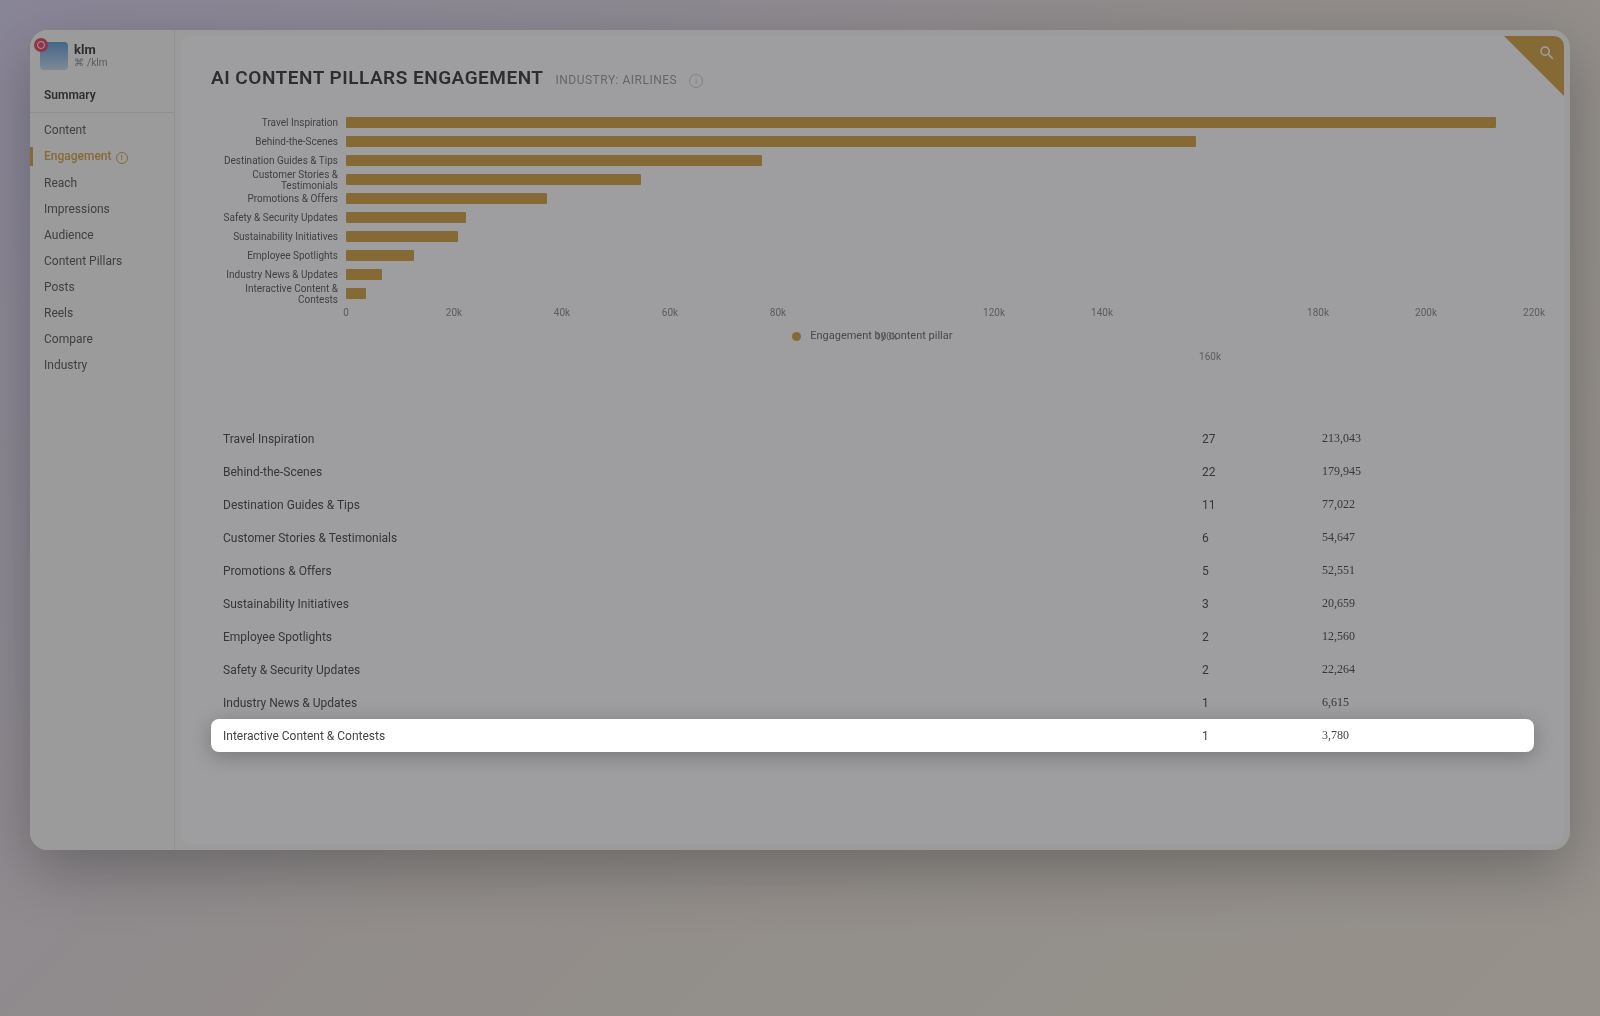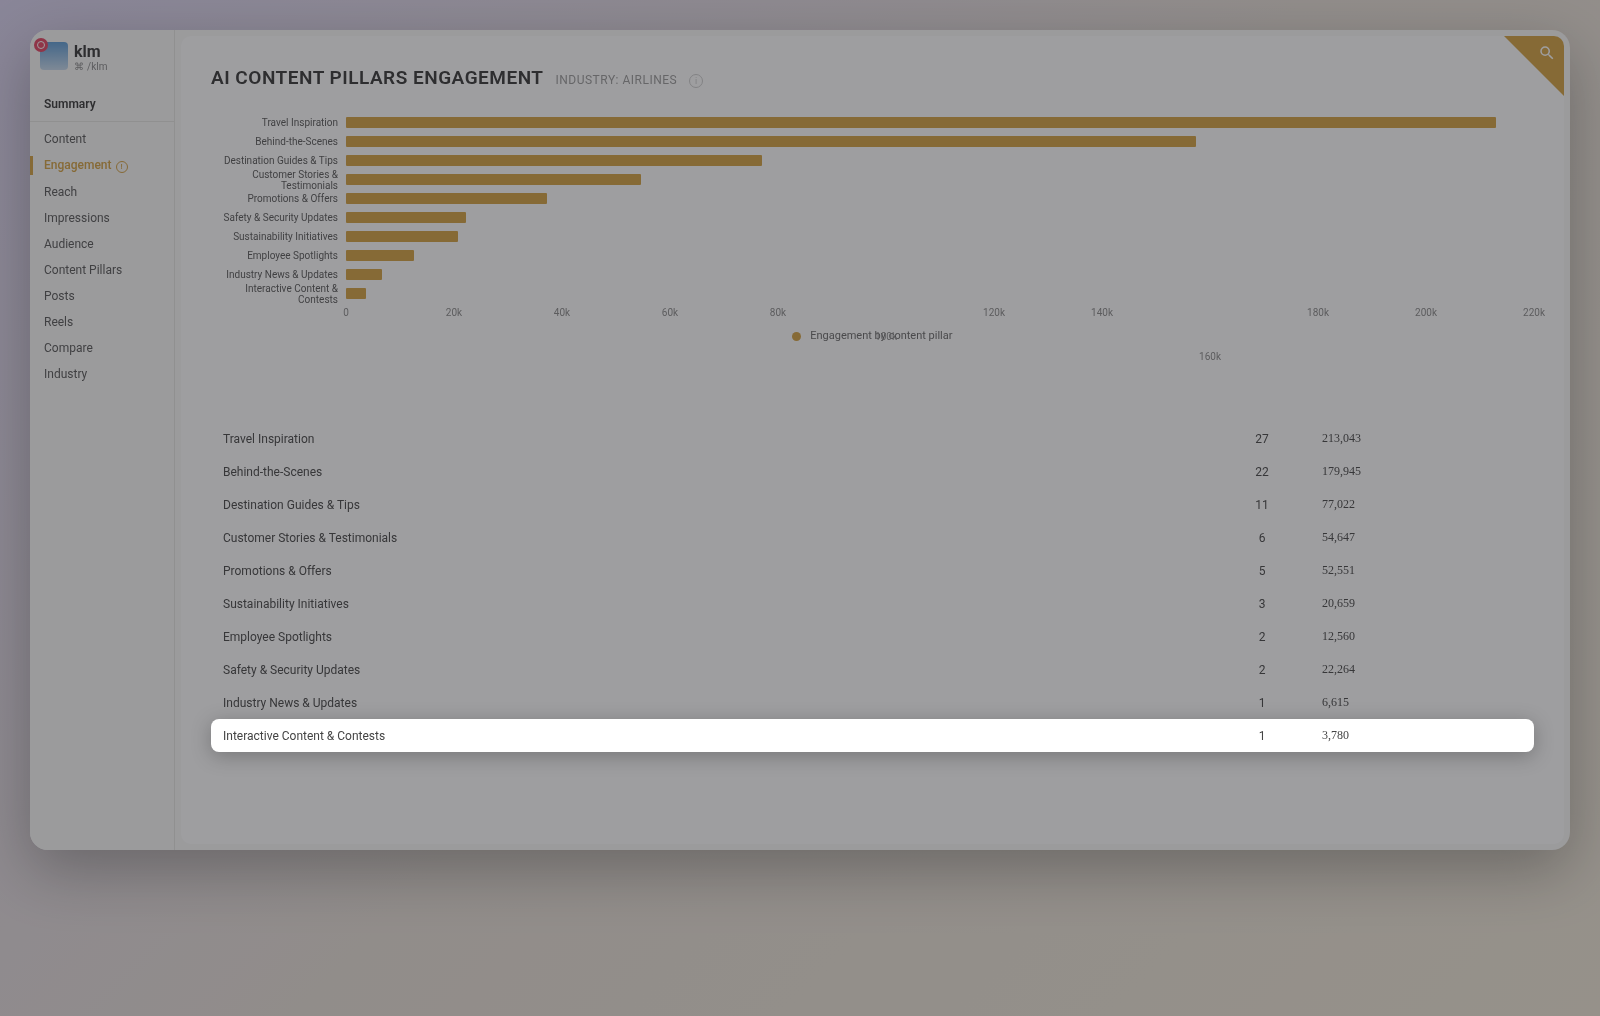--- a/index.html
+++ b/index.html
@@ -53,23 +53,23 @@
 }
 .profile-badge::after { content:""; width:6px;height:6px;border:1px solid #fff;border-radius:50%; }
 .profile-avatar {
   width: 28px;
   height: 28px;
   border-radius: 4px;
   background: linear-gradient(180deg,#5b9bd5 0%, #c5d9ed 100%);
   position: relative;
 }
 .profile-info { display: flex; flex-direction: column; }
-.profile-name { font-size: 16px; font-weight: 700; color: #333; }
+.profile-name { font-size: 13px; font-weight: 700; color: #333; }
 .profile-handle { font-size: 10px; color: #888; display:flex;align-items:center;gap:3px; }
-.nav { margin-top: 7px; }
+.nav { margin-top: 0; }
 .nav-item {
   display: block;
   padding: 6px 14px;
   font-size: 12px;
   color: #555;
   cursor: pointer;
   position: relative;
 }
 .nav-item.summary { font-weight: 600; color: #333; border-bottom: 1px solid #e5e5e2; margin-bottom: 4px; padding-bottom:10px; }
 .nav-item.active { color: #d4a03e; font-weight: 500; }
@@ -121,21 +121,21 @@
 .chart-legend { text-align:center; margin-top:8px; font-size:11px; color:#666; }
 .legend-dot { display:inline-block;width:9px;height:9px;border-radius:50%;background:#d4a03e;margin-right:6px;vertical-align:middle; }
 .data-table { width: 100%; }
 .data-table-head { display:flex; padding: 10px 12px; border-bottom: 1px solid #e5e5e2; }
 .data-table-head span { font-size:9px; font-weight:700; letter-spacing:1px; color:#555; }
 .th-pillar { flex: 1; }
 .th-posts { width: 120px; text-align:right; }
 .th-eng { width: 200px; text-align:right; }
 .data-table-row { display:flex; padding: 9px 12px; font-size:12px; color:#444; align-items:center; }
 .td-pillar { flex:1; }
-.td-posts { width:120px; text-align:center; }
+.td-posts { width:120px; text-align:left; }
 .td-eng { width:200px; text-align:left;font-family:Liberation Serif, serif; }
 .highlighted-row {
   position: relative;
   z-index: 10;
   background: #fff !important;
   border-radius: 8px;
   box-shadow: 0 4px 20px rgba(0,0,0,0.25);
 }
 </style>
 </head>

